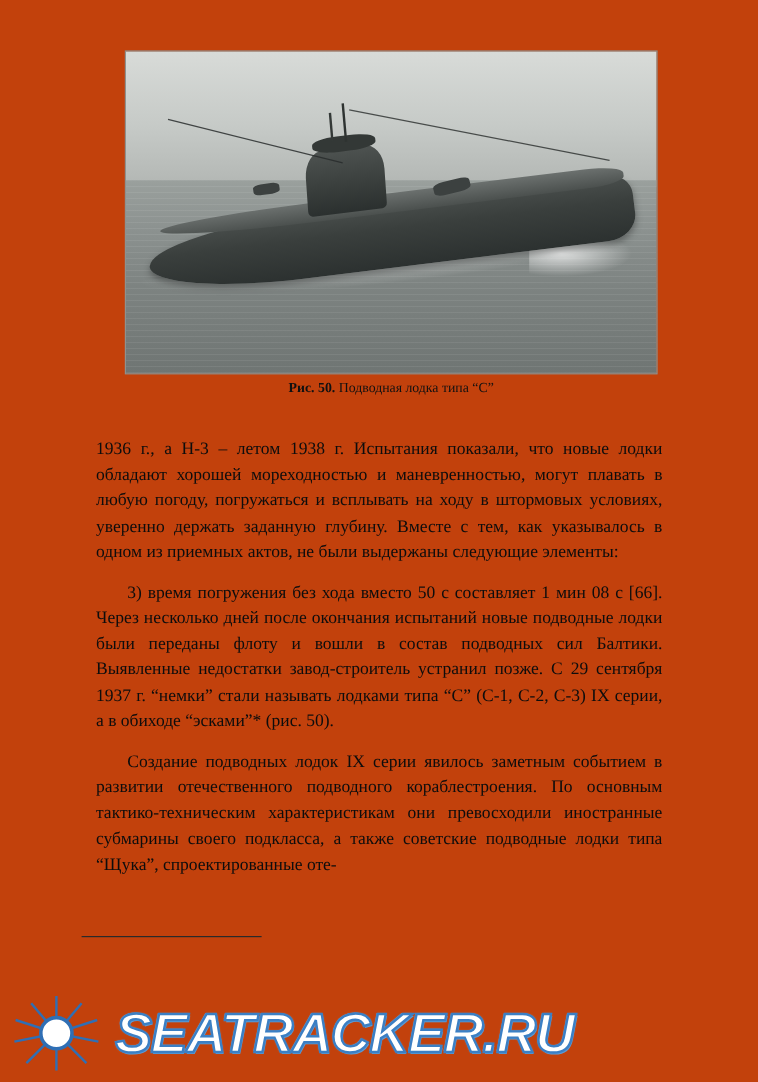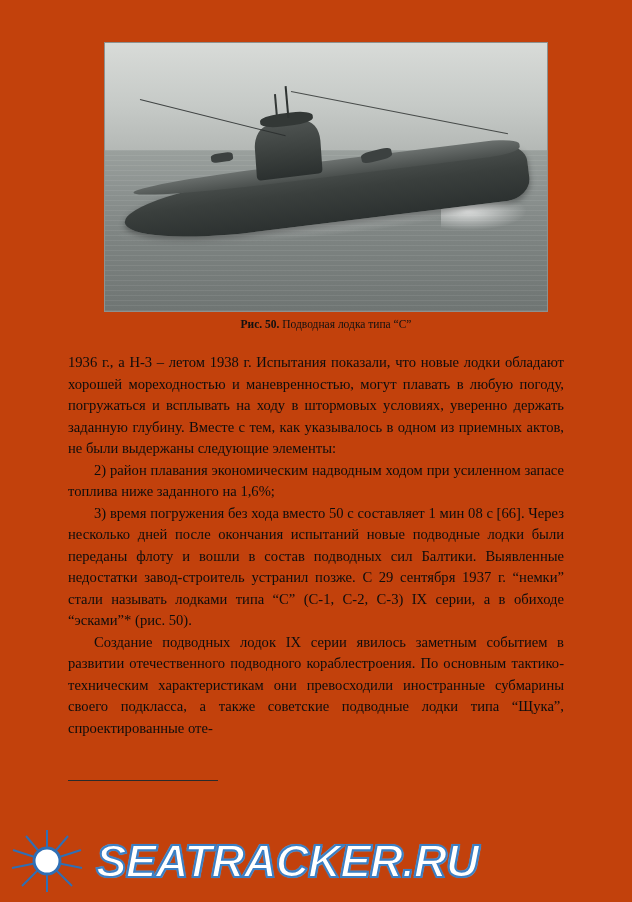--- a/index.html
+++ b/index.html
@@ -193,21 +193,21 @@
     top: 352px;
     width: 496px;
     font-size: 14.6px;
     line-height: 21.5px;
     text-align: justify;
     text-justify: inter-word;
     hyphens: manual;
     color: #0d0d0d;
   }
   .body-text p {
-    margin: 0;
+    margin: 12px;
   }
   .body-text p.indent {
     text-indent: 26px;
   }
 
   
   .footnote-rule {
     position: absolute;
     left: 68px;
     top: 780px;
@@ -297,21 +297,20 @@
       <div class="rig2"></div>
     </div>
   </div>
 
   <div class="fig-caption">
     <b>Рис. 50.</b><span> Подводная лодка типа “С”</span>
   </div>
 
   <div class="body-text">
     <p>1936 г., а Н-3 – летом 1938 г. Испытания показали, что новые лодки обладают хорошей мореходностью и маневренностью, могут плавать в любую погоду, погружаться и всплывать на ходу в штормовых условиях, уверенно держать заданную глубину. Вместе с тем, как указывалось в одном из приемных актов, не были выдержаны следующие элементы:</p>
-    <p class="indent">2) район плавания экономическим надводным ходом при усиленном запасе топлива ниже заданного на 1,6%;</p>
     <p class="indent">3) время погружения без хода вместо 50 с составляет 1 мин 08 с [66]. Через несколько дней после окончания испытаний новые подводные лодки были переданы флоту и вошли в состав подводных сил Балтики. Выявленные недостатки завод-строитель устранил позже. С 29 сентября 1937 г. “немки” стали называть лодками типа “С” (С-1, С-2, С-3) IX серии, а в обиходе “эсками”* (рис. 50).</p>
     <p class="indent">Создание подводных лодок IX серии явилось заметным событием в развитии отечественного подводного кораблестроения. По основным тактико-техническим характеристикам они превосходили иностранные субмарины своего подкласса, а также советские подводные лодки типа “Щука”, спроектированные оте-</p>
   </div>
 
   <div class="footnote-rule"></div>
 
   <div class="page-number">116</div>
 
   <div class="watermark">
     <div class="wm-sun">

